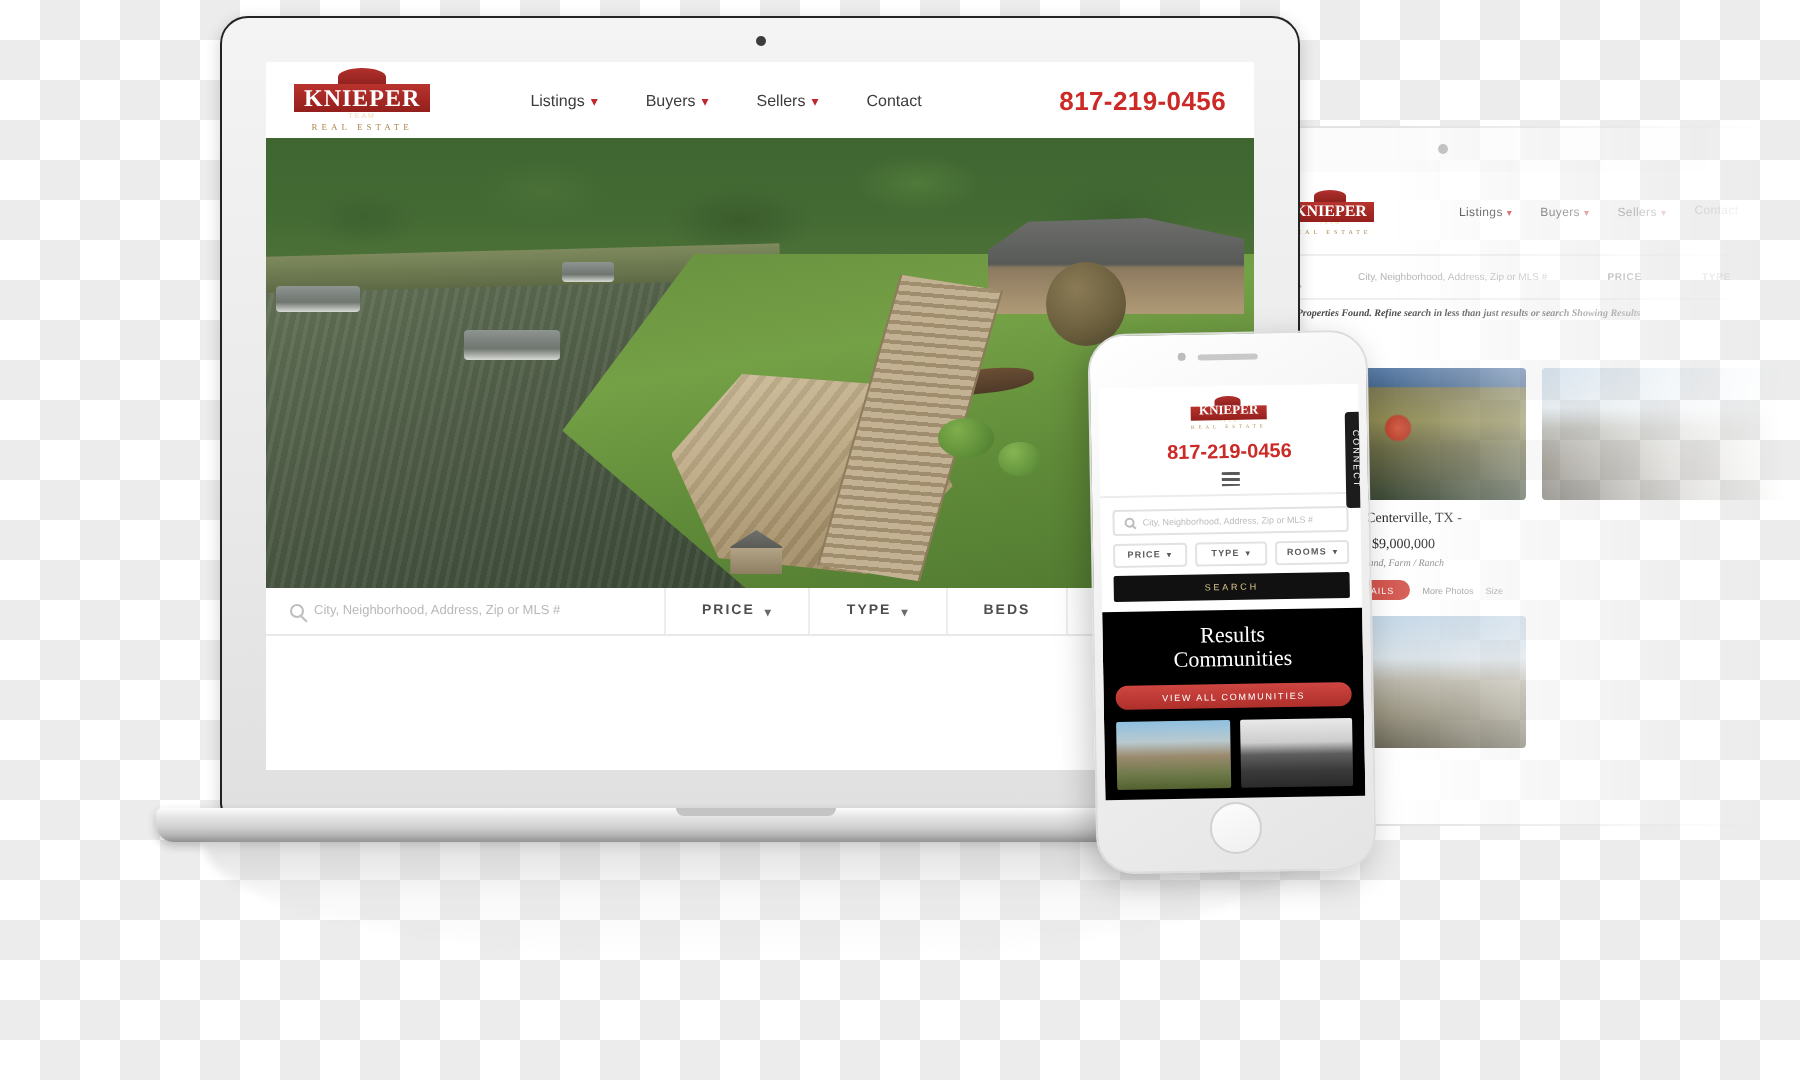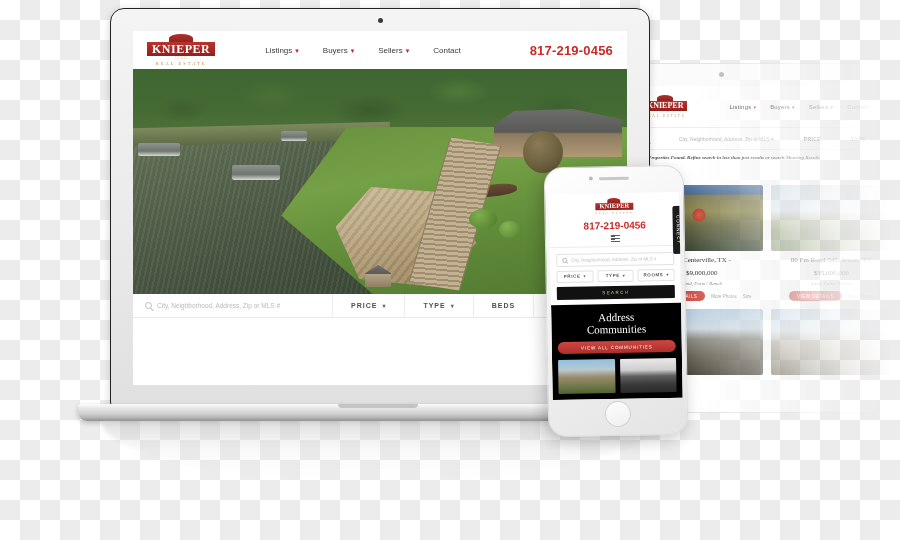--- a/index.html
+++ b/index.html
@@ -319,30 +319,20 @@
       <div class="t-grid">
         <div class="t-card">
           <div class="photo photo-a"></div>
           <div class="ttl">19, Centerville, TX -</div>
           <div class="ttl">$9,000,000</div>
           <div class="sub">Land, Farm / Ranch</div>
           <div class="acts">
             <span class="detail">VIEW DETAILS</span>
             <span class="meta">More Photos</span>
             <span class="meta">Size</span>
-          </div>
-        </div>
-        <div class="t-card">
-          <div class="photo photo-b"></div>
-          <div class="ttl">00 Fm Road 545, Jewett, TX</div>
-          <div class="ttl">$35,000,000</div>
-          <div class="sub">Land, Farm / Ranch</div>
-          <div class="acts">
-            <span class="detail">VIEW DETAILS</span>
-            <span class="meta">More Photos</span>
           </div>
         </div>
         <div class="t-card">
           <div class="photo photo-c"></div>
         </div>
         <div class="t-card">
           <div class="photo photo-d"></div>
         </div>
       </div>
 
@@ -453,21 +443,21 @@
           <div>
               <span>ROOMS</span>
               <span class="car">▾</span>
             </div>
         </div>
         <div class="m-searchbtn">SEARCH</div>
       </div>
 
       <div class="m-featured">
         <h3>
-          <span>Address</span><br>
+          <span>Results</span><br>
           <span>Communities</span>
         </h3>
         <div class="m-viewall">VIEW ALL COMMUNITIES</div>
         <div class="m-thumbs">
           <div class="mt-1"></div>
           <div class="mt-2"></div>
         </div>
       </div>
 
     </div>

